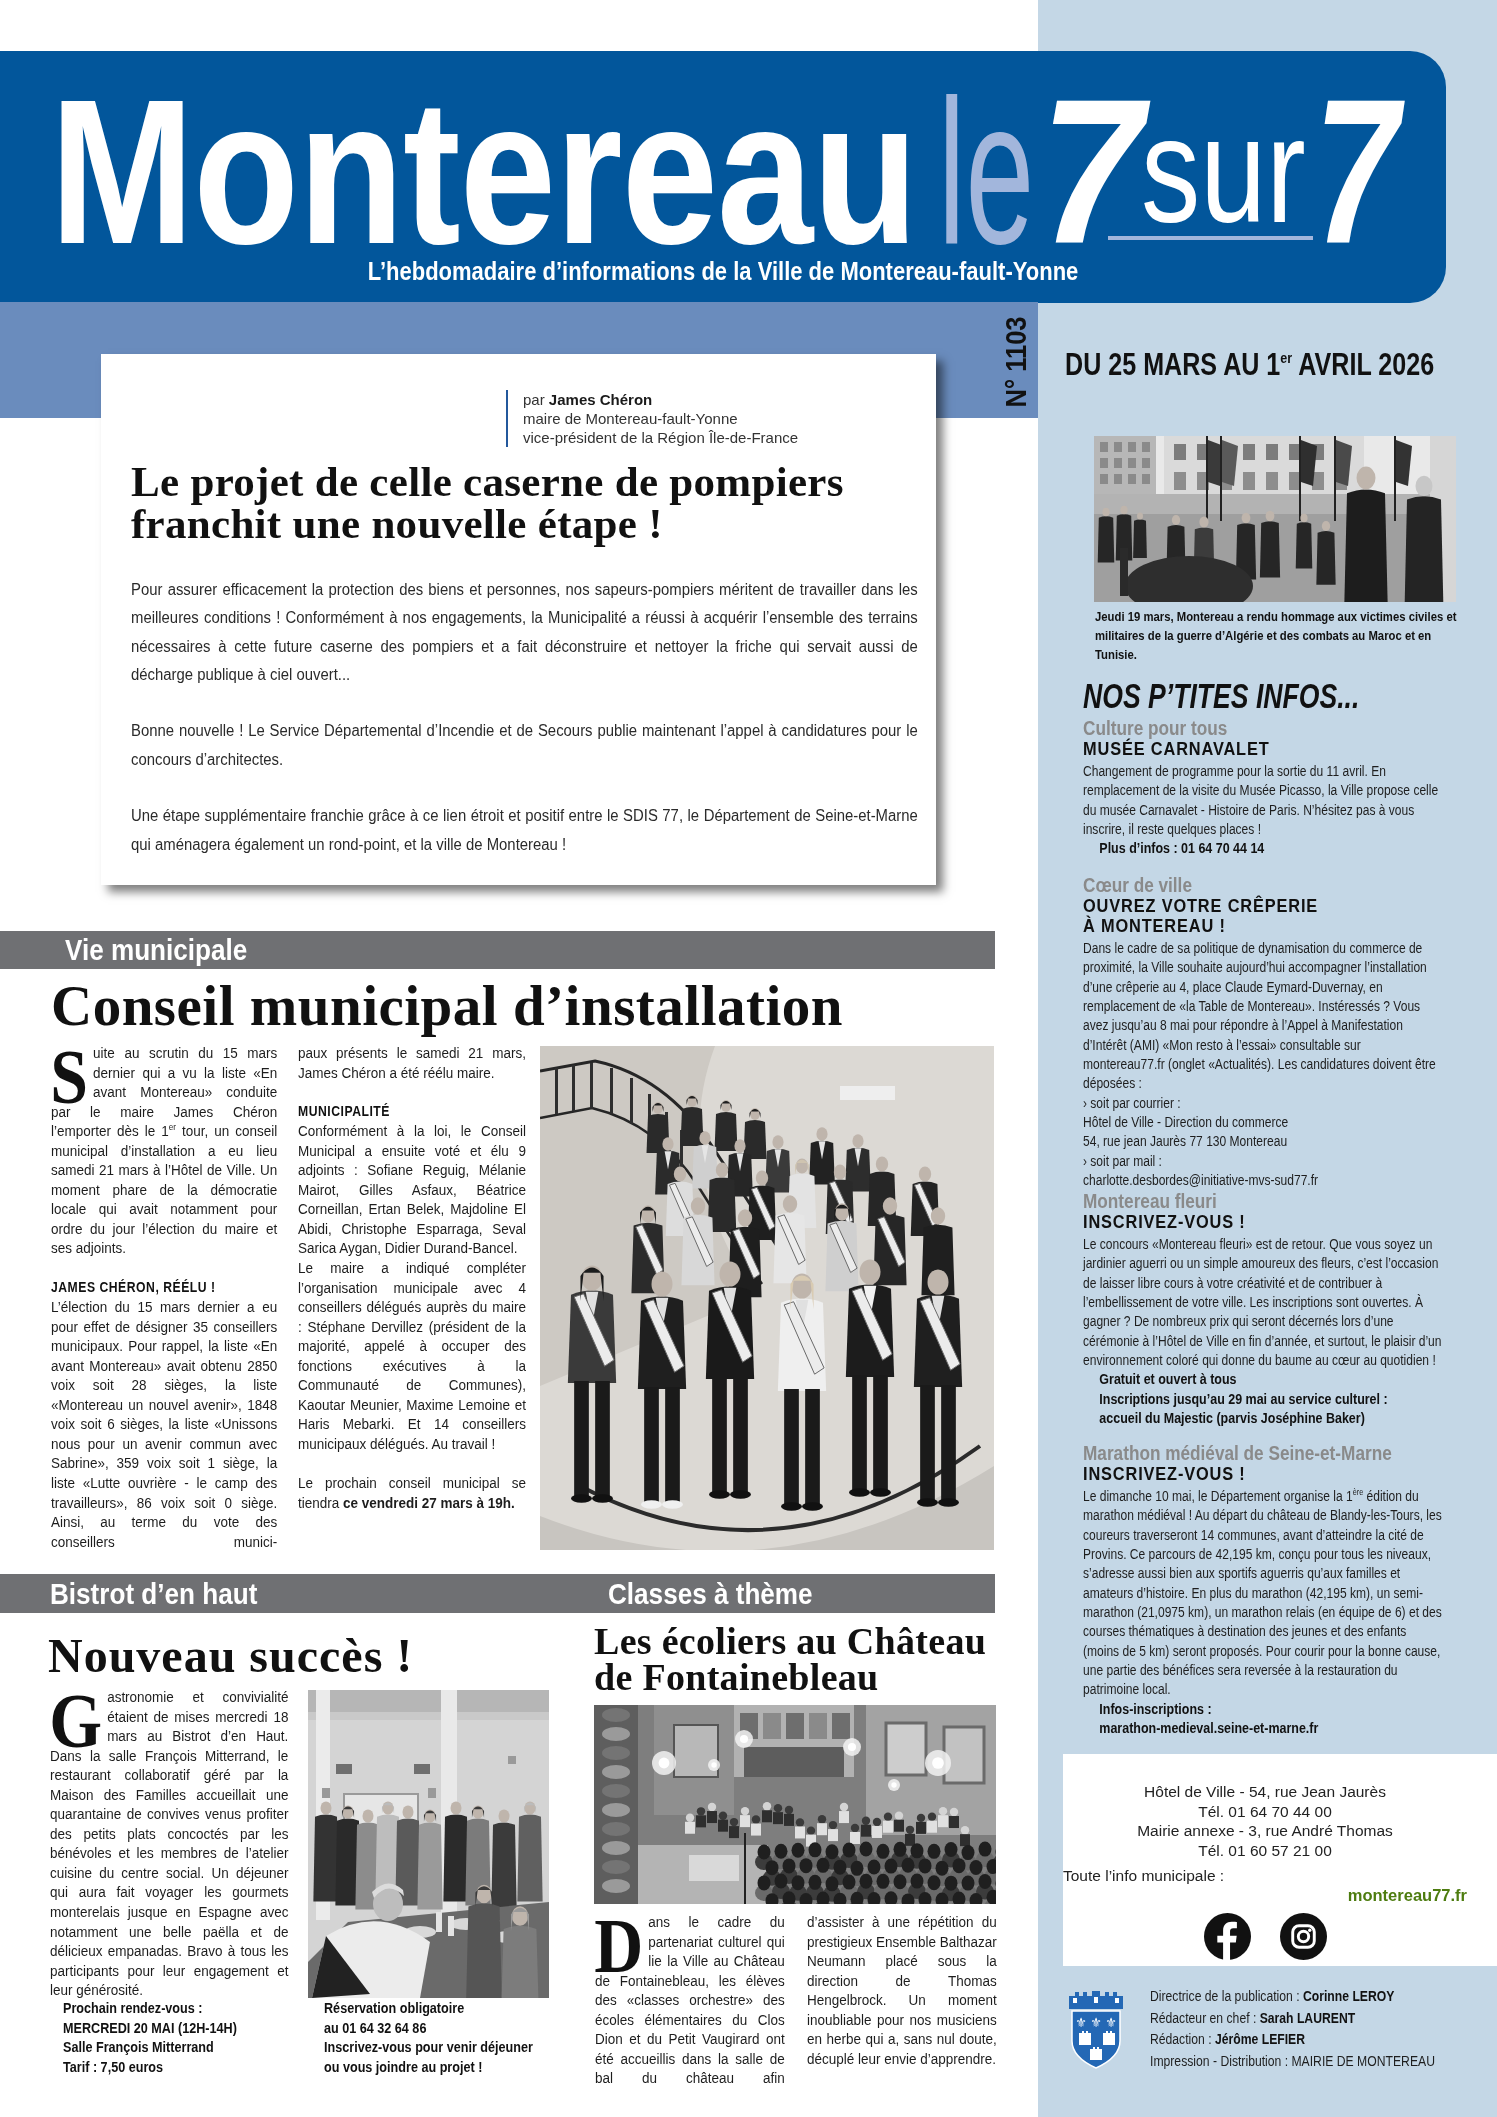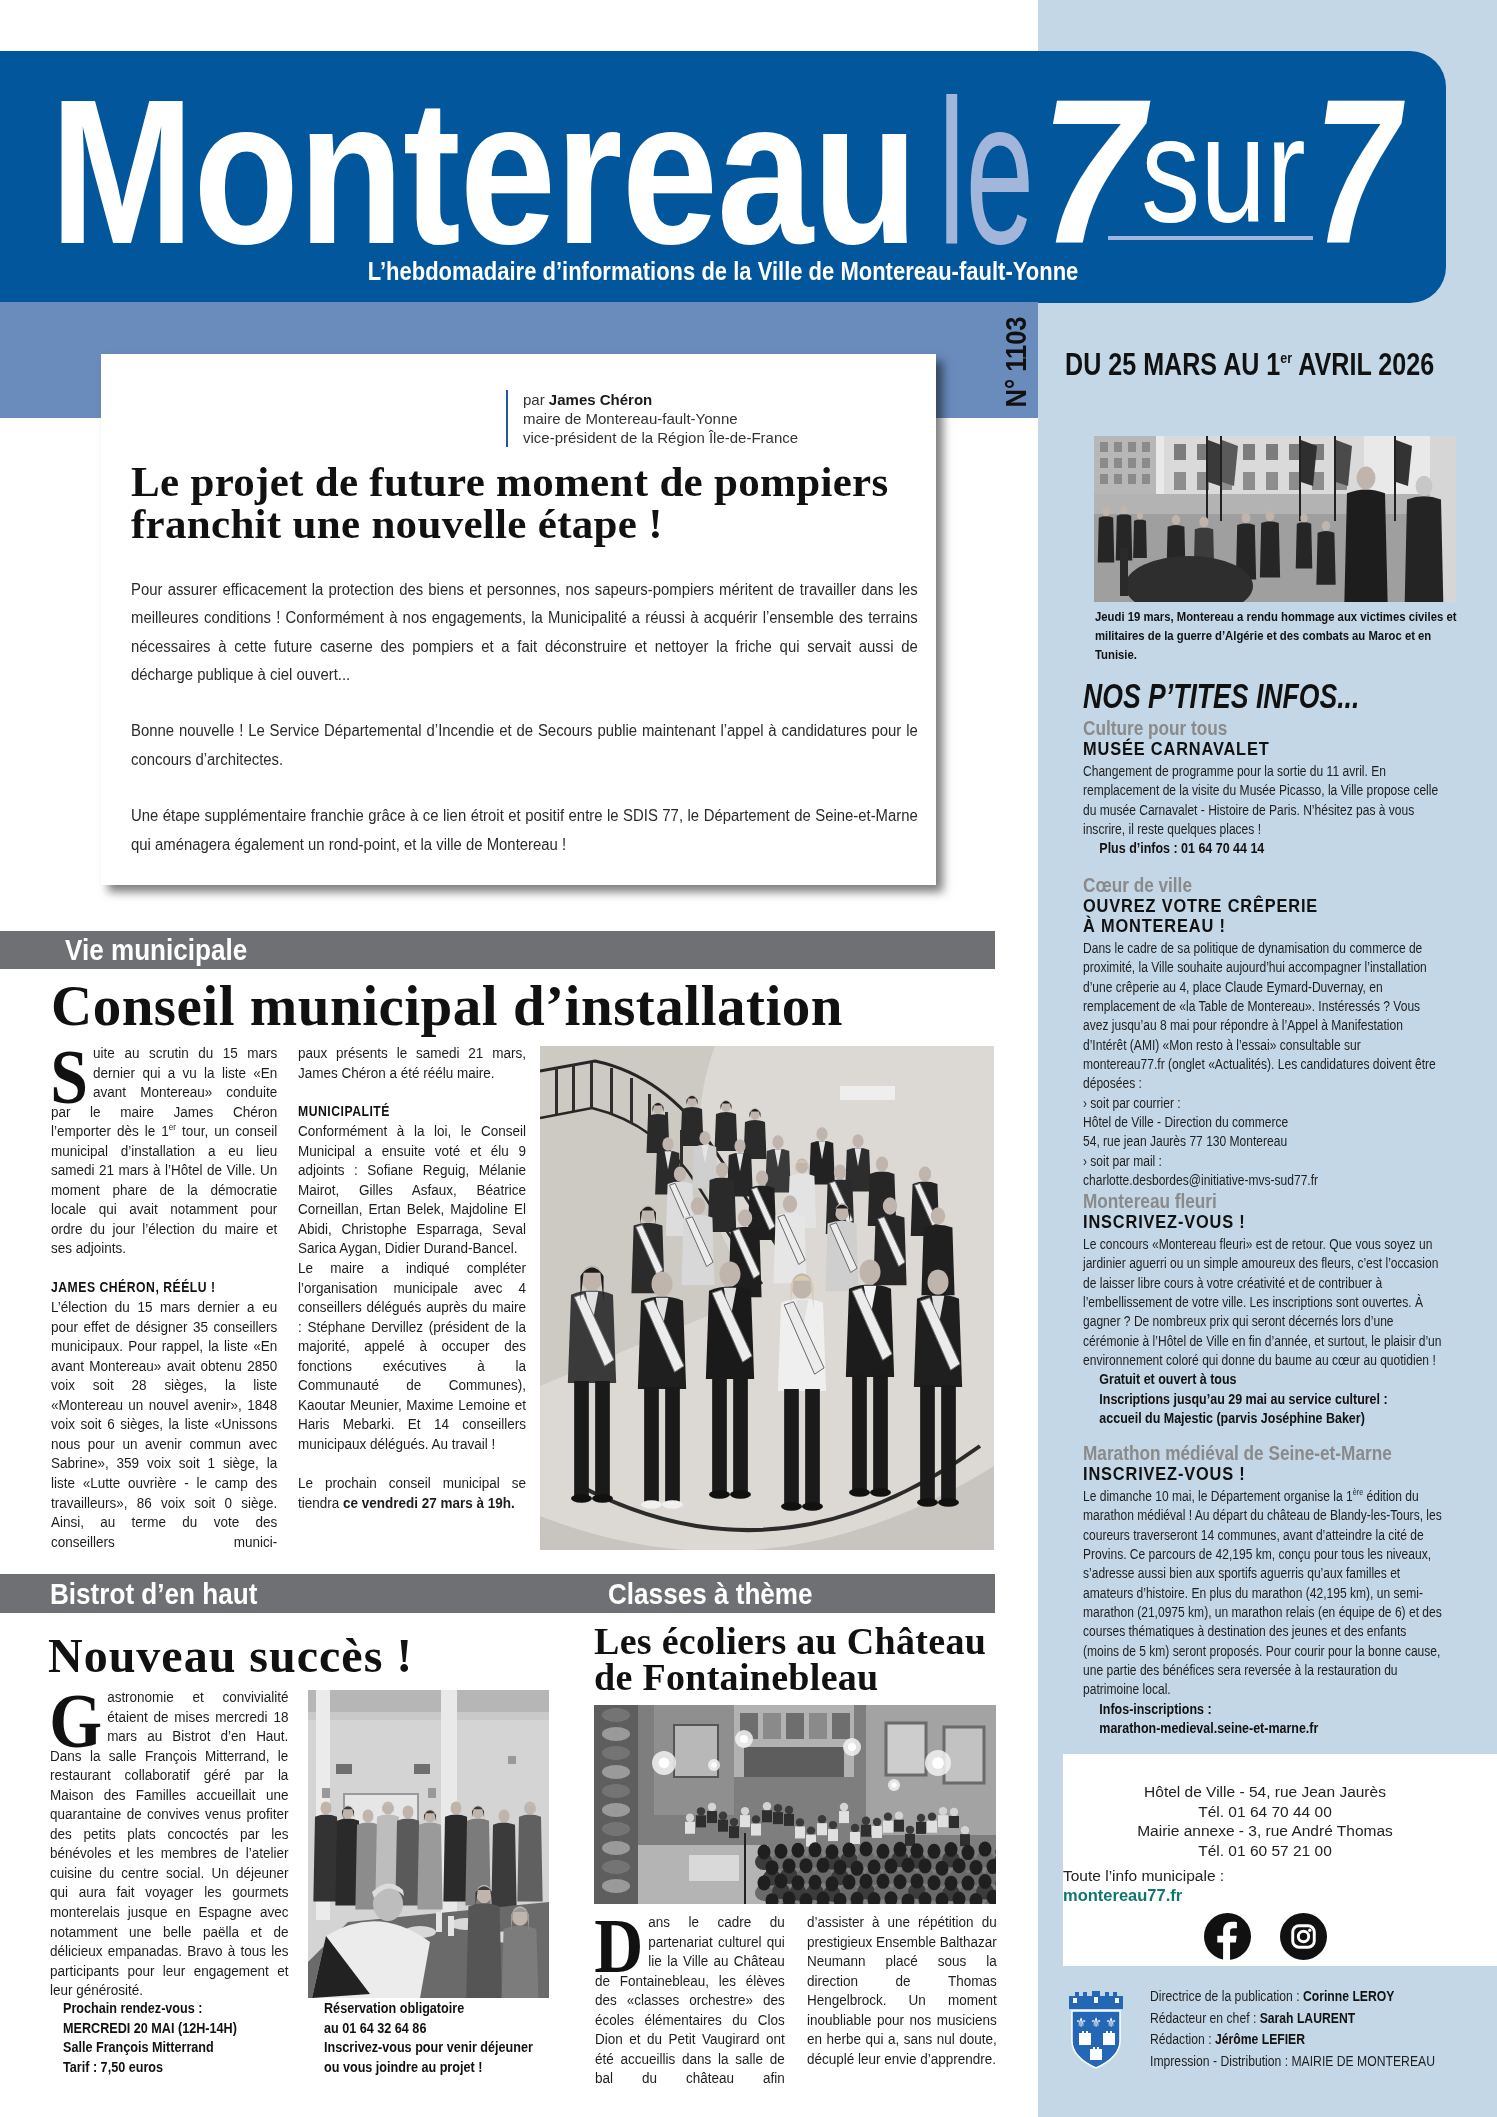--- a/index.html
+++ b/index.html
@@ -52,21 +52,21 @@
 .sb-item{left:1083px;width:421px;transform:scaleX(.86);transform-origin:0 0}
 .sb-cat{font-weight:bold;font-size:20px;line-height:21px;color:var(--muted);white-space:nowrap}
 .sb-title{font-weight:bold;font-size:19px;line-height:20px;letter-spacing:1px;color:#111;white-space:nowrap}
 .sb-body{margin-top:3px;font-size:14px;line-height:19.35px;color:#1e1e1e}
 .sb-line{font-size:14px;line-height:19.35px;color:#1e1e1e;white-space:nowrap}
 .sb-detail{font-weight:bold;font-size:14.5px;line-height:19.5px;padding-left:19px;color:#111;white-space:nowrap}
 
 .contact{left:1063px;top:1754px;width:434px;height:212px;background:#fff}
 .contact-lines{left:0;top:28px;width:404px;text-align:center;font-size:15.5px;line-height:19.7px;color:#222}
 .contact-label{left:0;top:112px;width:404px;text-align:left;font-size:15.5px;line-height:20px;color:#222}
-.contact-web{left:0;top:131px;width:404px;text-align:left;font-size:16.5px;line-height:20px;font-weight:bold;color:#0f766e;text-decoration:none}
+.contact-web{left:0;top:131px;width:404px;text-align:right;font-size:16.5px;line-height:20px;font-weight:bold;color:#4d7c0f;text-decoration:none}
 .social{top:159px;width:47px;height:47px}
 .crest{left:1066px;top:1989px;width:60px;height:80px}
 .credits{left:1150px;top:1986px;font-size:14px;line-height:21.5px;color:#1e1e1e;white-space:nowrap;transform:scaleX(.87);transform-origin:0 0}
 .credits b{color:#111}
 </style>
 </head>
 <body>
 
 <div class="a sidebar-bg"></div>
 <div class="a masthead"></div>
@@ -83,21 +83,21 @@
 <div class="a date"><span>DU 25 MARS AU 1</span><sup>er</sup><span> AVRIL 2026</span></div>
 
 <div class="a card">
   <div class="a divider"></div>
   <div class="a byline">
     <div><span>par </span><b>James Chéron</b></div>
     <div>maire de Montereau-fault-Yonne</div>
     <div>vice-président de la Région Île-de-France</div>
   </div>
   <div class="a ed-title">
-    <div>Le projet de future moment de pompiers</div>
+    <div>Le projet de celle caserne de pompiers</div>
     <div>franchit une nouvelle étape !</div>
   </div>
   <div class="a ed-body">
     <p>Pour assurer efficacement la protection des biens et personnes, nos sapeurs-pompiers méritent de travailler dans les meilleures conditions ! Conformément à nos engagements, la Municipalité a réussi à acquérir l’ensemble des terrains nécessaires à cette future caserne des pompiers et a fait déconstruire et nettoyer la friche qui servait aussi de décharge publique à ciel ouvert...</p>
     <p>Bonne nouvelle ! Le Service Départemental d’Incendie et de Secours publie maintenant l’appel à candidatures pour le concours d’architectes.</p>
     <p>Une étape supplémentaire franchie grâce à ce lien étroit et positif entre le SDIS 77, le Département de Seine-et-Marne qui aménagera également un rond-point, et la ville de Montereau !</p>
   </div>
 </div>
 
 <div class="a bar" style="left:0;top:931px;width:995px;height:38px">

